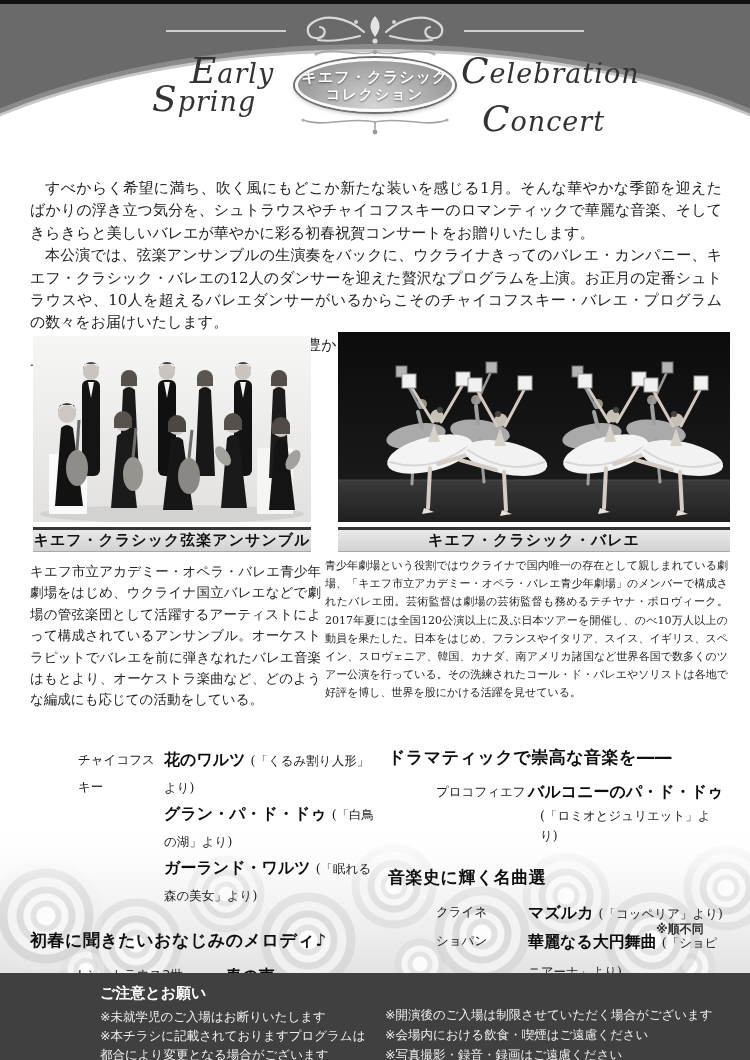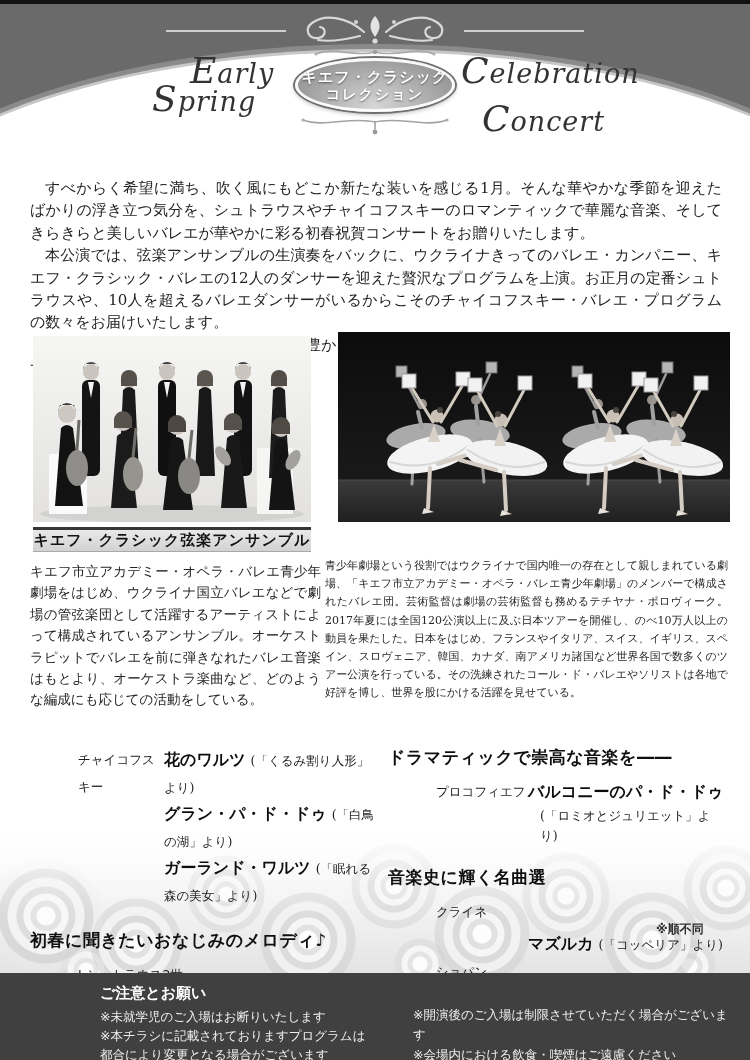--- a/index.html
+++ b/index.html
@@ -68,21 +68,21 @@
   .prog-col { position:absolute; z-index:2; }
   .prog-left  { left:30px;  top:746px; width:350px; }
   .prog-right { left:388px; top:746px; width:340px; }
   .sec-title { font:bold 17px "DejaVu Sans", sans-serif; color:#0f0f0f; margin:0 0 9px 0; letter-spacing:.5px; }
   .sec2 { margin-top:21px; }
   .prog-row { display:flex; align-items:flex-start; }
   .composer { font:12.5px/27px "DejaVu Sans", sans-serif; color:#1c1c1c; flex:none;margin-left:48px; }
   .w1 { width:86px; }  .w2 { width:148px; }  .w3 { width:92px; }
   .pieces { flex:1; }
   .piece { line-height:27px; }
-  .piece.tall { line-height:29px;margin-top:31px; }
+  .piece.tall { line-height:29px; }
   .pname { font:bold 16px "DejaVu Serif", serif; color:#0c0c0c; }
   .pnote { font:12.5px "DejaVu Serif", serif; color:#1d1d1d; }
   .subnote { line-height:20px; padding-left:12px; }
   .order-note { position:absolute; left:656px; top:921px; z-index:2;
                 font:bold 12px "DejaVu Sans", sans-serif; color:#2e2e2e; }
 
   
   .roses { position:absolute; left:0; top:818px; width:750px; height:156px; z-index:1;
     background-image:
       linear-gradient(to bottom, #ffffff 0px, rgba(255,255,255,.8) 26px, rgba(255,255,255,.25) 64px, rgba(255,255,255,0) 100px),
@@ -101,21 +101,21 @@
       linear-gradient(to bottom, rgba(236,236,236,0) 0%, rgba(230,230,230,.65) 70%, rgba(222,222,222,.85) 100%);
   }
 
   
   .footer { position:absolute; left:0; top:973px; width:750px; height:87px; background:#404040; z-index:4;
             font-family:"DejaVu Sans", sans-serif; color:#f0f0f0; }
   .f-left  { position:absolute; left:100px; top:11px; width:274px; }
   .f-left h3 { margin:0 0 4px 0; font-size:15px; font-weight:bold; color:#ffffff; }
   .f-note { font-size:12.5px; line-height:19px; }
   .f-right { position:absolute; left:385px; top:32px; width:345px; }
-  .f-right .f-note { line-height:20px;margin-left:28px; }
+  .f-right .f-note { line-height:20px; }
 </style>
 </head>
 <body>
 
 <div class="page">
 
   <div class="masthead">
     <div class="arch"></div>
     <div class="topbar"></div>
     <div class="hline left"></div>
@@ -349,20 +349,21 @@
             <line x1="166" y1="140" x2="168" y2="178" stroke="#d5cdc3" stroke-width="4"></line>
             <line x1="158" y1="138" x2="122" y2="128" stroke="#d5cdc3" stroke-width="4"></line>
             <path d="M164,178 l10,4 l-12,2 Z" fill="#e8e2da"></path>
           </g>
         </g>
       </g>
     </svg>
   </div>
 
   <div class="caption ens">キエフ・クラシック弦楽アンサンブル</div>
+  <div class="caption bal">キエフ・クラシック・バレエ</div>
 
   <div class="desc-ens">キエフ市立アカデミー・オペラ・バレエ青少年劇場をはじめ、ウクライナ国立バレエなどで劇場の管弦楽団として活躍するアーティストによって構成されているアンサンブル。オーケストラピットでバレエを前に弾きなれたバレエ音楽はもとより、オーケストラ楽曲など、どのような編成にも応じての活動をしている。</div>
   <div class="desc-bal">青少年劇場という役割ではウクライナで国内唯一の存在として親しまれている劇場、「キエフ市立アカデミー・オペラ・バレエ青少年劇場」のメンバーで構成されたバレエ団。芸術監督は劇場の芸術監督も務めるテチヤナ・ボロヴィーク。2017年夏には全国120公演以上に及ぶ日本ツアーを開催し、のべ10万人以上の動員を果たした。日本をはじめ、フランスやイタリア、スイス、イギリス、スペイン、スロヴェニア、韓国、カナダ、南アメリカ諸国など世界各国で数多くのツアー公演を行っている。その洗練されたコール・ド・バレエやソリストは各地で好評を博し、世界を股にかける活躍を見せている。</div>
 
   <div class="roses"></div>
 
 
   <div class="prog-col prog-left">
     <div class="prog-row">
       <span class="composer w1">チャイコフスキー</span>

